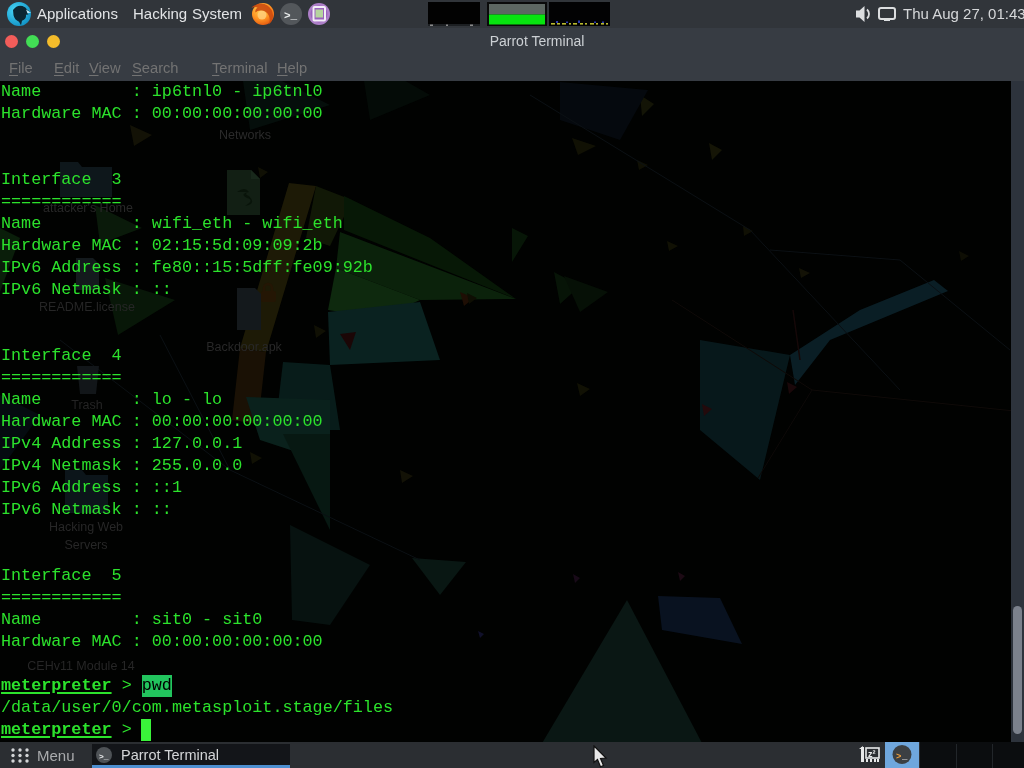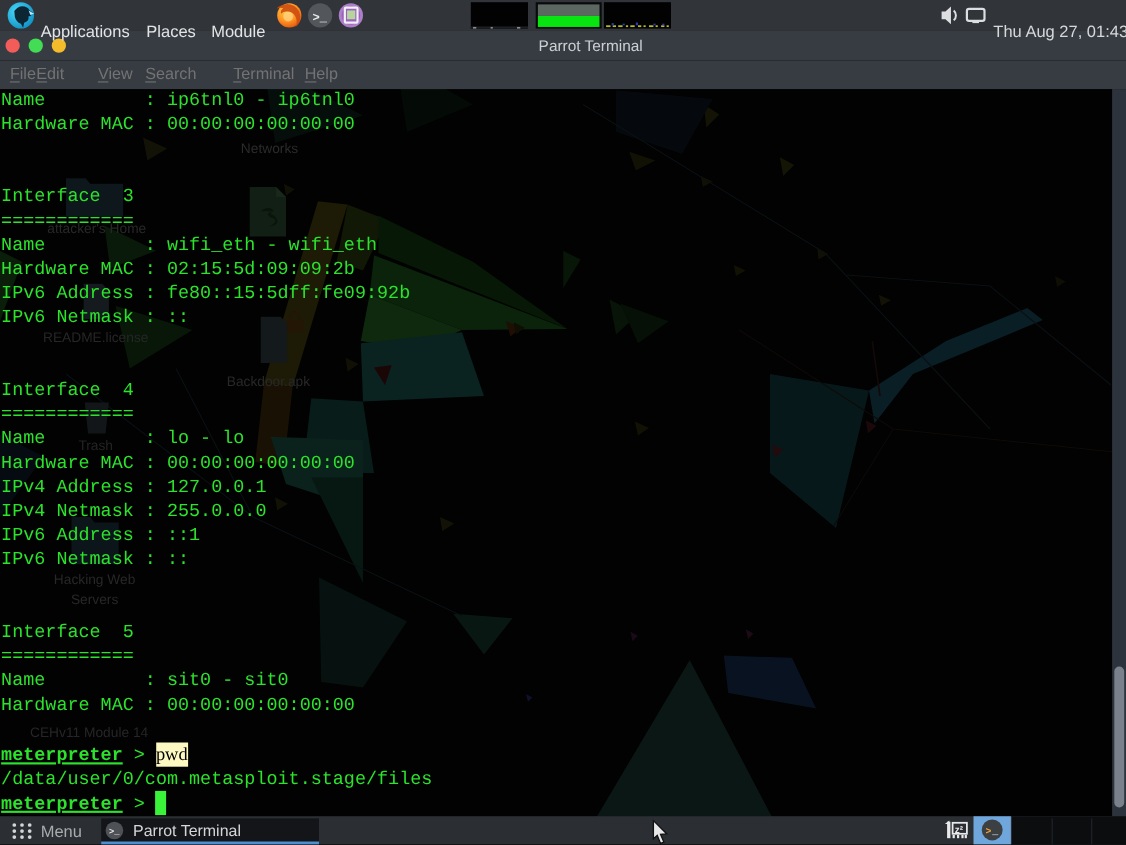--- a/index.html
+++ b/index.html
@@ -1,38 +1,38 @@
 <!DOCTYPE html>
 <html><head>
 <meta charset="utf-8">
 <style>
   html,body{margin:0;padding:0;background:#000;}
   #screen{position:relative;width:1024px;height:768px;overflow:hidden;
     font-family:"Liberation Sans",sans-serif;background:#000;}
   
   #toppanel{position:absolute;left:0;top:0;width:1024px;height:28px;
     background:#31353a;border-bottom:1px solid #22262a;z-index:30;}
-  .ptxt{position:absolute;top:16px;height:28px;line-height:28px;color:#e2e4e6;font-size:15px;white-space:nowrap;}
+  .ptxt{position:absolute;top:0;height:28px;line-height:28px;color:#e2e4e6;font-size:15px;white-space:nowrap;}
   
   #titlebar{position:absolute;left:0;top:28px;width:1024px;height:27px;
     background:#373c43;z-index:30;}
   .tl{position:absolute;top:35px;width:13px;height:13px;border-radius:50%;}
   #title{position:absolute;left:25px;top:28px;width:1024px;height:27px;line-height:27px;
     text-align:center;color:#ccd0d4;font-size:14px;z-index:31;}
   
   #menubar{position:absolute;left:0;top:55px;width:1024px;height:26px;
     background:#373c43;z-index:30;}
   .mi{position:absolute;top:55px;height:26px;line-height:26px;color:#737373;font-size:14.7px;z-index:31;}
   .mi u{text-decoration-thickness:1px;text-underline-offset:2px;}
   
   #termwrap{position:absolute;left:0;top:81px;width:828px;height:661px;overflow:hidden;z-index:10;}
   #term{position:absolute;left:1px;top:0;margin:0;
     font-family:"Liberation Mono",monospace;font-size:16.75px;line-height:22px;
     color:#2ce22c;}
-  #term .hl{background:#fef9c3;color:#000;padding:1px 0 1.5px;font-family:Liberation Serif, serif;}
+  #term .hl{background:#22c55e;color:#000;padding:1px 0 1.5px;}
   
   #term u{text-decoration-thickness:2px;text-underline-offset:1.5px;font-weight:bold;}
   
   #sbtrack{position:absolute;right:0;top:81px;width:13px;height:661px;
     background:#2d333c;z-index:12;}
   #sbthumb{position:absolute;right:2px;top:606px;width:9px;height:128px;
     background:#7b818c;border-radius:5px;z-index:13;}
   
   #taskbar{position:absolute;left:0;top:742px;width:1024px;height:26px;
     background:#2b2e32;z-index:30;}
@@ -232,33 +232,33 @@
     <rect x="602" y="21.5" width="2" height="1.5"></rect>
   </g>
 
   <path d="M856,10.5 h3.5 l5,-4.5 v16 l-5,-4.5 h-3.5 z" fill="#dcdee0"></path>
   <path d="M867,9.5 a6,6 0 0 1 0,9" stroke="#dcdee0" stroke-width="1.8" fill="none"></path>
 
   <rect x="879" y="8" width="16" height="11" rx="2" fill="none" stroke="#dcdee0" stroke-width="2"></rect>
   <rect x="884" y="19" width="6" height="2" fill="#dcdee0"></rect>
 </svg>
 <span class="ptxt" style="left:37px;z-index:33">Applications</span>
-<span class="ptxt" style="left:133px;z-index:33">Places</span>
-<span class="ptxt" style="left:192px;z-index:33">Module</span>
+<span class="ptxt" style="left:133px;z-index:33">Hacking</span>
+<span class="ptxt" style="left:192px;z-index:33">System</span>
 <span class="ptxt" style="left:903px;z-index:33;color:#d6d8da">Thu Aug 27, 01:43</span>
 
 <div id="titlebar"></div>
 <span class="tl" style="left:5px;background:#f25d5a;z-index:32"></span>
 <span class="tl" style="left:26px;background:#42dd55;z-index:32"></span>
 <span class="tl" style="left:47px;background:#f4bc2b;z-index:32"></span>
 <div id="title">Parrot Terminal</div>
 
 <div id="menubar"></div>
 <span class="mi" style="left:9px"><u>F</u>ile</span>
-<span class="mi" style="left:33px"><u>E</u>dit</span>
+<span class="mi" style="left:54px"><u>E</u>dit</span>
 <span class="mi" style="left:89px"><u>V</u>iew</span>
 <span class="mi" style="left:132px"><u>S</u>earch</span>
 <span class="mi" style="left:212px"><u>T</u>erminal</span>
 <span class="mi" style="left:277px"><u>H</u>elp</span>
 
 <div id="taskbar"></div>
 <svg width="1024" height="26" viewBox="0 0 1024 26" style="position:absolute;left:0;top:742px;z-index:32">
 
   <g fill="#d3d5d7">
     <circle cx="13" cy="8" r="1.7"></circle>

